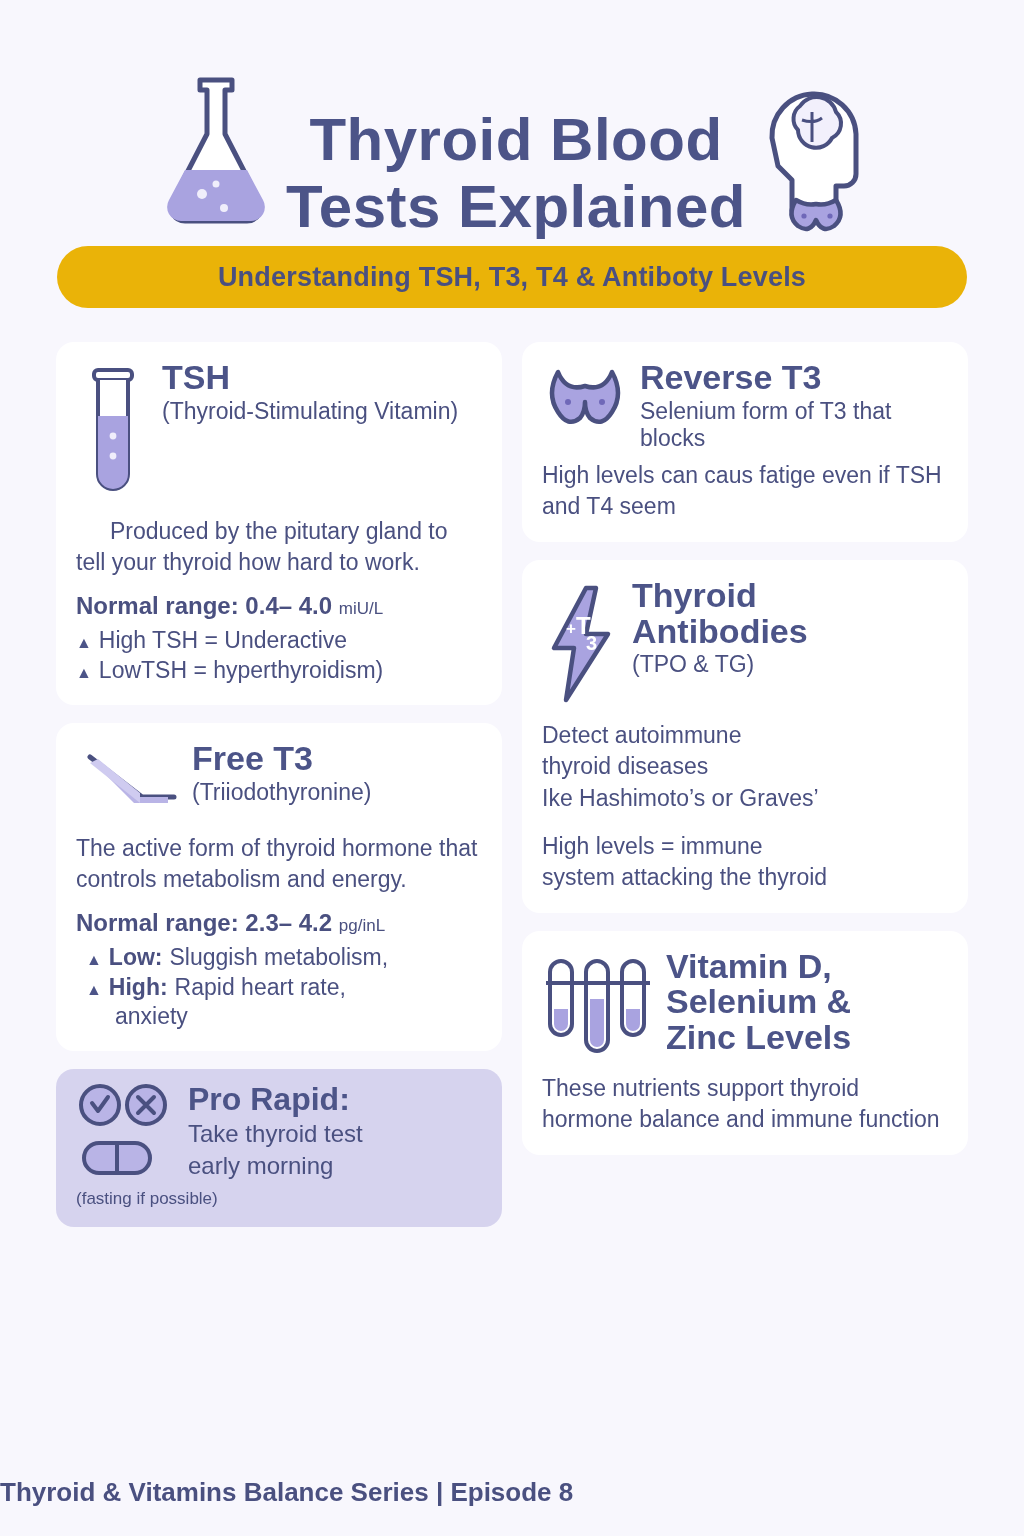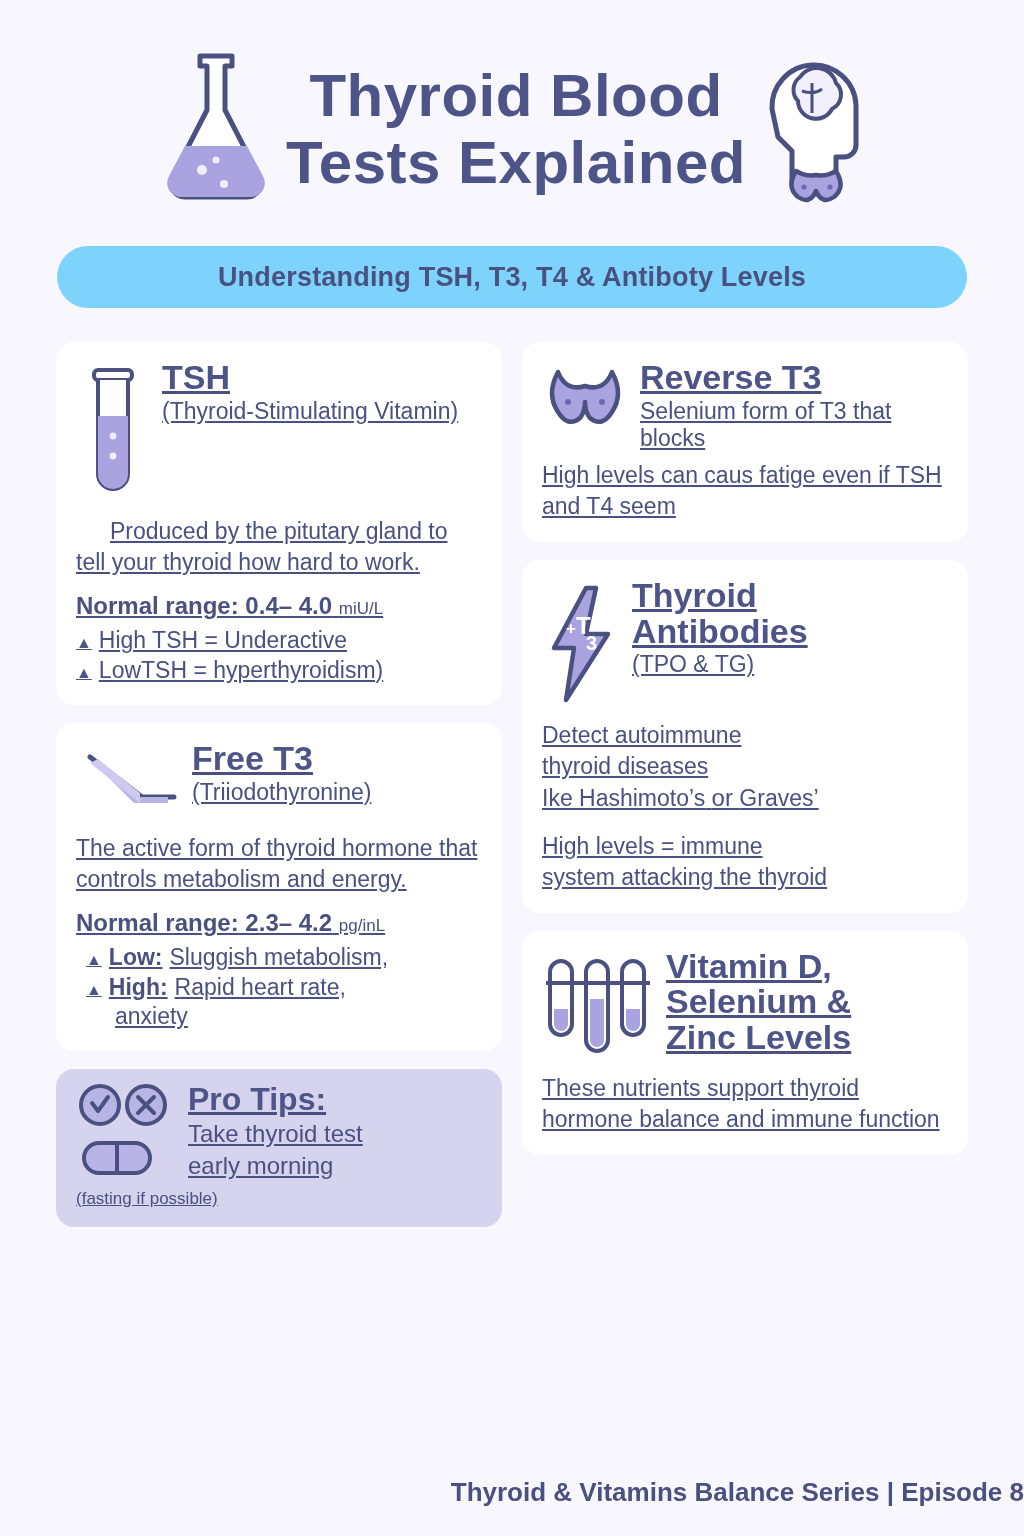--- a/index.html
+++ b/index.html
@@ -13,21 +13,21 @@
   .page {
     position: relative;
     width: 1024px; height: 1536px;
     background: #f8f7fd;
     padding: 0 56px;
   }
 
   
   .header {
     display: flex;
-    align-items: center;
+    align-items: flex-end;
     justify-content: center;
     height: 240px;
     gap: 6px;
     padding-top: 18px;
   }
   .title-block {
     text-align: center;
   }
   .title-line {
     font-size: 60px;
@@ -35,42 +35,41 @@
     color: #4c5488;
     letter-spacing: 0.5px;
     line-height: 1.12;
     white-space: nowrap;
   }
   .flask-icon, .head-icon { flex: 0 0 auto; }
 
   
   .subtitle-pill {
     margin: 6px auto 0;
-    background: #7dd3fc;
+    background: #eab308;
     border-radius: 34px;
     height: 62px;
     display: flex;
     align-items: center;
     justify-content: center;
     width: 910px;
   }
   .subtitle-pill span {
     font-size: 27px;
     font-weight: bold;
     color: #4a5080;
     letter-spacing: 0.2px;
   }
 
   
   .columns {
     display: flex;
     gap: 20px;
     margin-top: 34px;
     align-items: flex-start;
-    text-decoration: underline;
   }
   .col { display: flex; flex-direction: column; gap: 18px; }
   .col-left { width: 446px; }
   .col-right { width: 446px; }
 
   .card {
     background: #ffffff;
     border-radius: 18px;
     padding: 18px 20px 20px 20px;
   }
@@ -138,21 +137,21 @@
     color: #4a5080;
     line-height: 1.25;
     margin-top: 2px;
   }
   .protips-last { font-size: 17px; color: #4a5080; margin-top: 2px; }
 
   
   .footer {
     position: absolute;
     left: 0; right: 0; bottom: 28px;
-    text-align: right;
+    text-align: left;
     font-size: 26px;
     font-weight: bold;
     color: #4a5080;
   }
 </style>
 </head>
 <body>
 
 <div class="page">
 
@@ -268,21 +267,21 @@
             <svg width="98" height="100" viewBox="0 0 98 100">
               <circle cx="24" cy="22" r="19" fill="#b9b4e6" stroke="#4a5080" stroke-width="4"></circle>
               <path d="M16 20 l6 8 l10 -14" fill="none" stroke="#4a5080" stroke-width="4" stroke-linecap="round" stroke-linejoin="round"></path>
               <circle cx="70" cy="22" r="19" fill="#b9b4e6" stroke="#4a5080" stroke-width="4"></circle>
               <path d="M62 14 l16 16 M78 14 l-16 16" fill="none" stroke="#4a5080" stroke-width="4" stroke-linecap="round"></path>
               <rect x="8" y="60" width="66" height="30" rx="15" fill="#b9b4e6" stroke="#4a5080" stroke-width="4"></rect>
               <path d="M41 60 v30" stroke="#4a5080" stroke-width="4"></path>
             </svg>
           </span>
           <div class="head-text">
-            <div class="protips-title">Pro Tips:</div>
+            <div class="protips-title">Pro Rapid:</div>
             <div class="protips-text">Take thyroid test</div>
             <div class="protips-text">early morning</div>
           </div>
         </div>
         <div class="protips-last">(fasting if possible)</div>
       </div>
 
     </div>
 
     <div class="col col-right">

